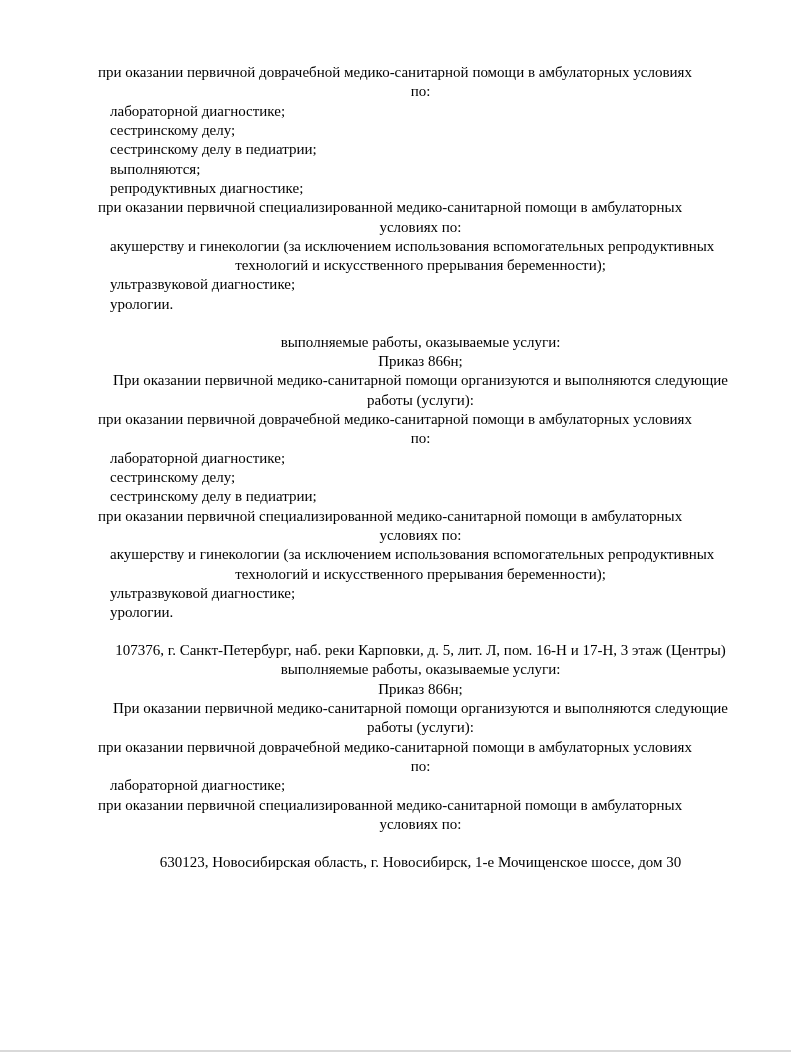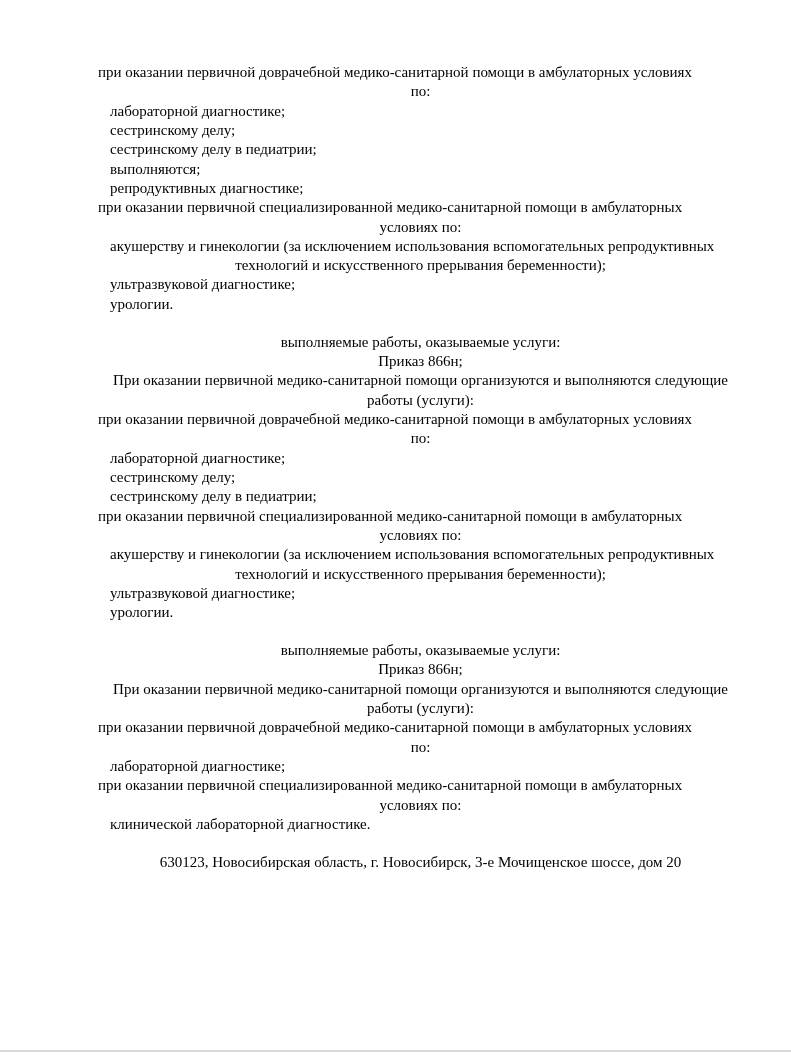--- a/index.html
+++ b/index.html
@@ -74,29 +74,29 @@
       <div class="line indent-2">сестринскому делу;</div>
       <div class="line indent-2">сестринскому делу в педиатрии;</div>
       <div class="line indent-1">при оказании первичной специализированной медико-санитарной помощи в амбулаторных</div>
       <div class="line indent-0">условиях по:</div>
       <div class="line indent-2">акушерству и гинекологии (за исключением использования вспомогательных репродуктивных</div>
       <div class="line indent-0">технологий и искусственного прерывания беременности);</div>
       <div class="line indent-2">ультразвуковой диагностике;</div>
       <div class="line indent-2">урологии.</div>
     </div>
     <div class="section">
+      <div class="line indent-0">107376, г. Санкт-Петербург, наб. реки Карповки, д. 5, лит. Л, пом. 16-Н и 17-Н, 3 этаж (Центры)</div>
       <div class="line indent-0">выполняемые работы, оказываемые услуги:</div>
       <div class="line indent-0">Приказ 866н;</div>
       <div class="line indent-0">При оказании первичной медико-санитарной помощи организуются и выполняются следующие</div>
       <div class="line indent-0">работы (услуги):</div>
       <div class="line indent-1">при оказании первичной доврачебной медико-санитарной помощи в амбулаторных условиях</div>
       <div class="line indent-0">по:</div>
       <div class="line indent-2">лабораторной диагностике;</div>
       <div class="line indent-1">при оказании первичной специализированной медико-санитарной помощи в амбулаторных</div>
       <div class="line indent-0">условиях по:</div>
-      <div class="line indent-2">клинической лабораторной диагностике.</div>
     </div>
     <div class="section">
-      <div class="line indent-0">630123, Новосибирская область, г. Новосибирск, 3-е Мочищенское шоссе, дом 20</div>
+      <div class="line indent-0">630123, Новосибирская область, г. Новосибирск, 1-е Мочищенское шоссе, дом 30</div>
     </div>
   </div>
 
 <div class="bottom-divider" style="background: rgb(217, 217, 217);"></div>
 
 </body></html>

